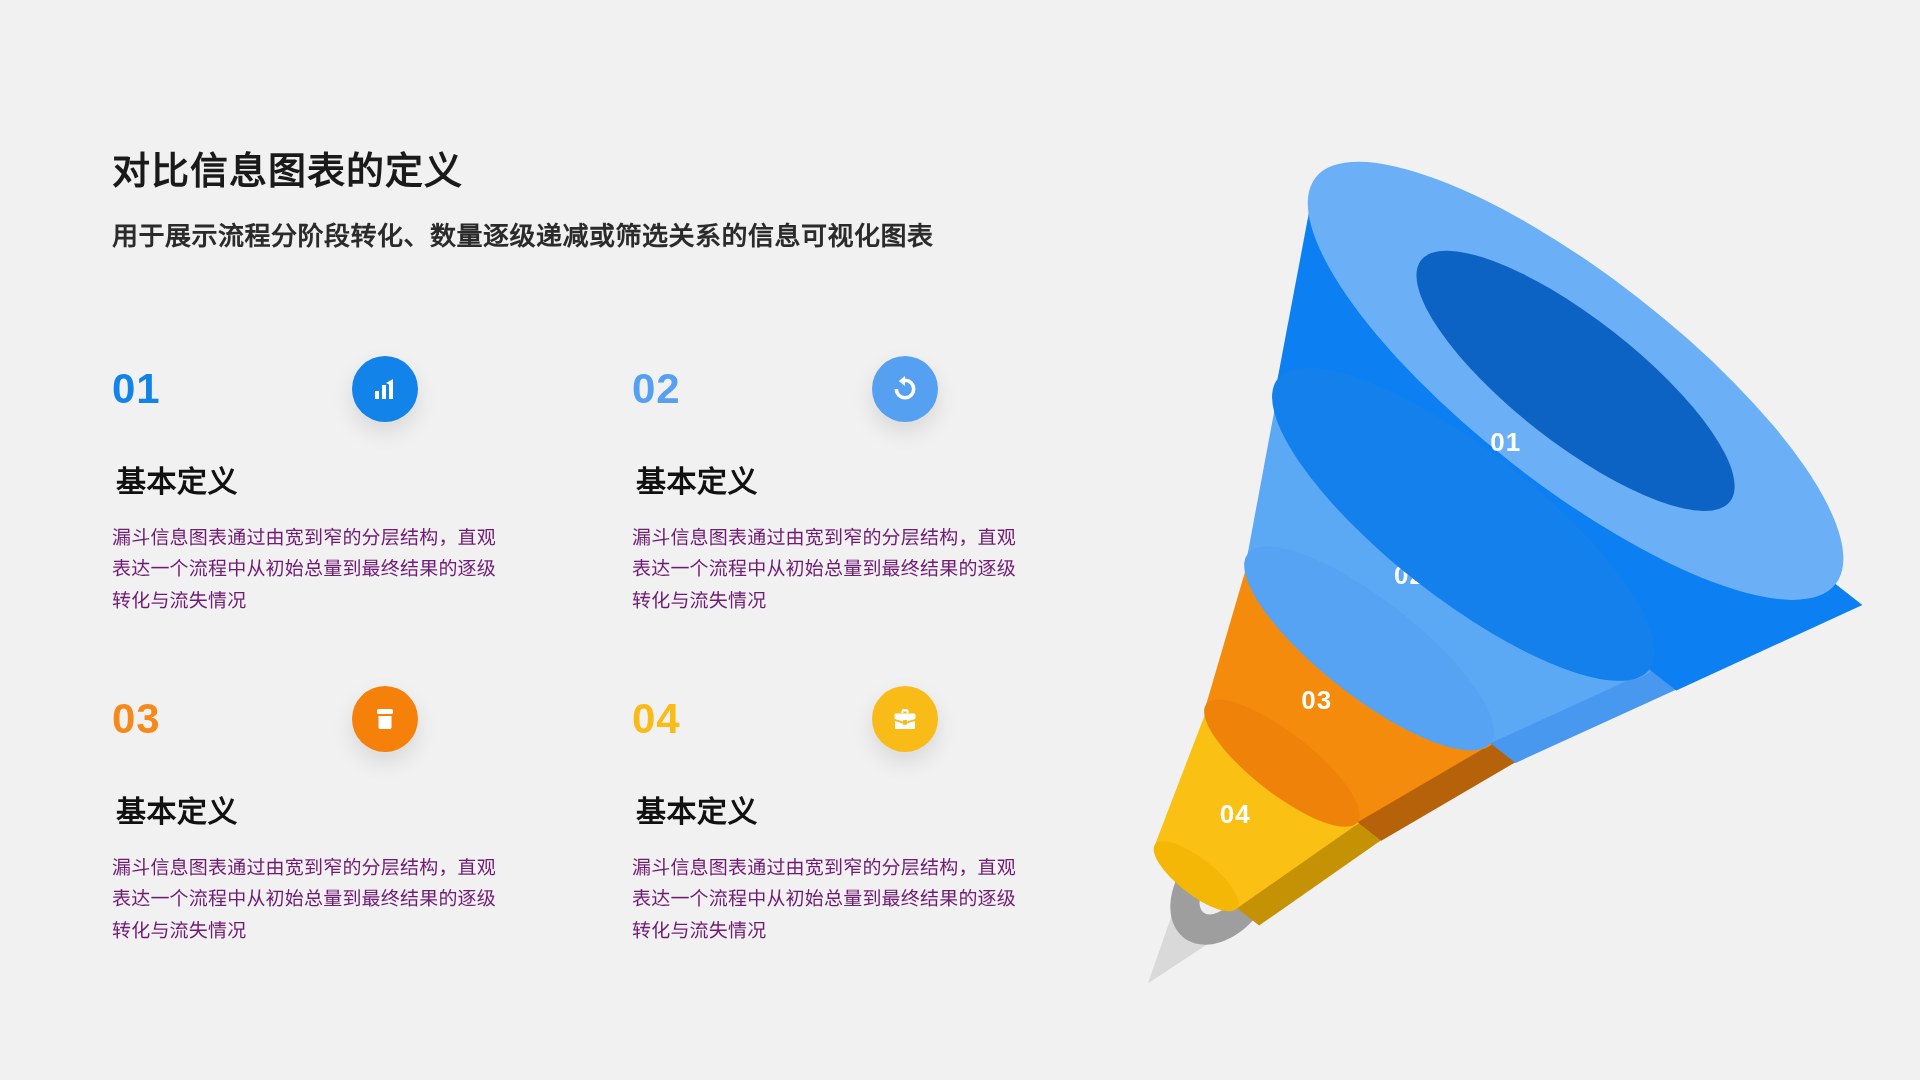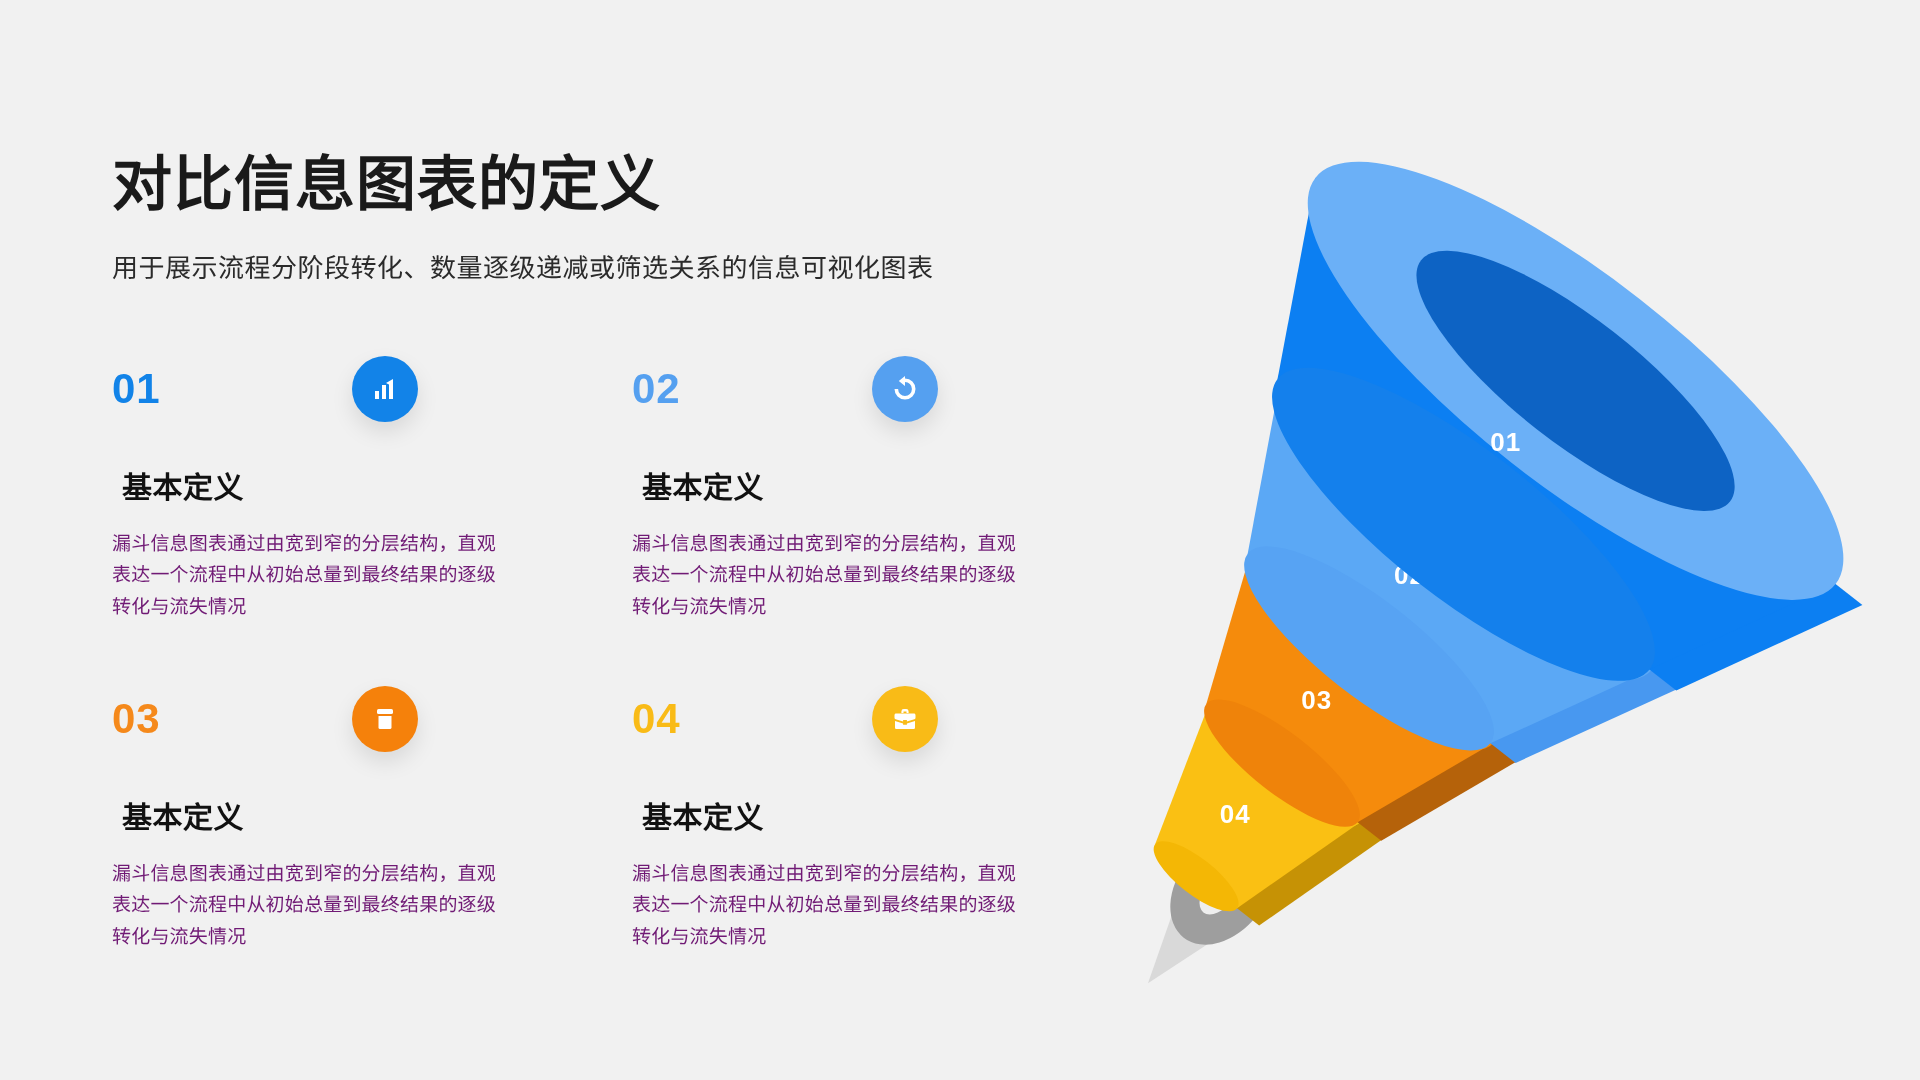--- a/index.html
+++ b/index.html
@@ -20,31 +20,31 @@
   }
 
   
   #header {
     position: absolute;
     left: 112px;
     top: 150px;
     width: 1060px;
   }
   #page-title {
-    font-size: 60px;
+    font-size: 38px;
     font-weight: 700;
     color: #1a1a1a;
     letter-spacing: 1px;
     line-height: 1.15;
     margin: 0;
   }
   #page-subtitle {
-    margin: 31px 0 0 0;
+    margin: 24px 0 0 0;
     font-size: 26px;
-    font-weight: 400;
+    font-weight: 700;
     color: #2b2b2b;
     line-height: 1.4;
     letter-spacing: 0.5px;
   }
 
   
   #items-grid {
     position: absolute;
     left: 112px;
     top: 368px;
@@ -87,21 +87,21 @@
     align-items: center;
     justify-content: center;
     box-shadow: 0 10px 22px rgba(0,0,0,0.10);
   }
   .item-icon svg {
     width: 32px;
     height: 32px;
     display: block;
   }
   .item-title {
-    margin: 10px;
+    margin: 4px;
     font-size: 30px;
     font-weight: 700;
     color: #111111;
     letter-spacing: 0.5px;
     line-height: 1.2;
   }
   .item-desc {
     margin: 22px 0 0 0;
     font-size: 19px;
     line-height: 1.65;

